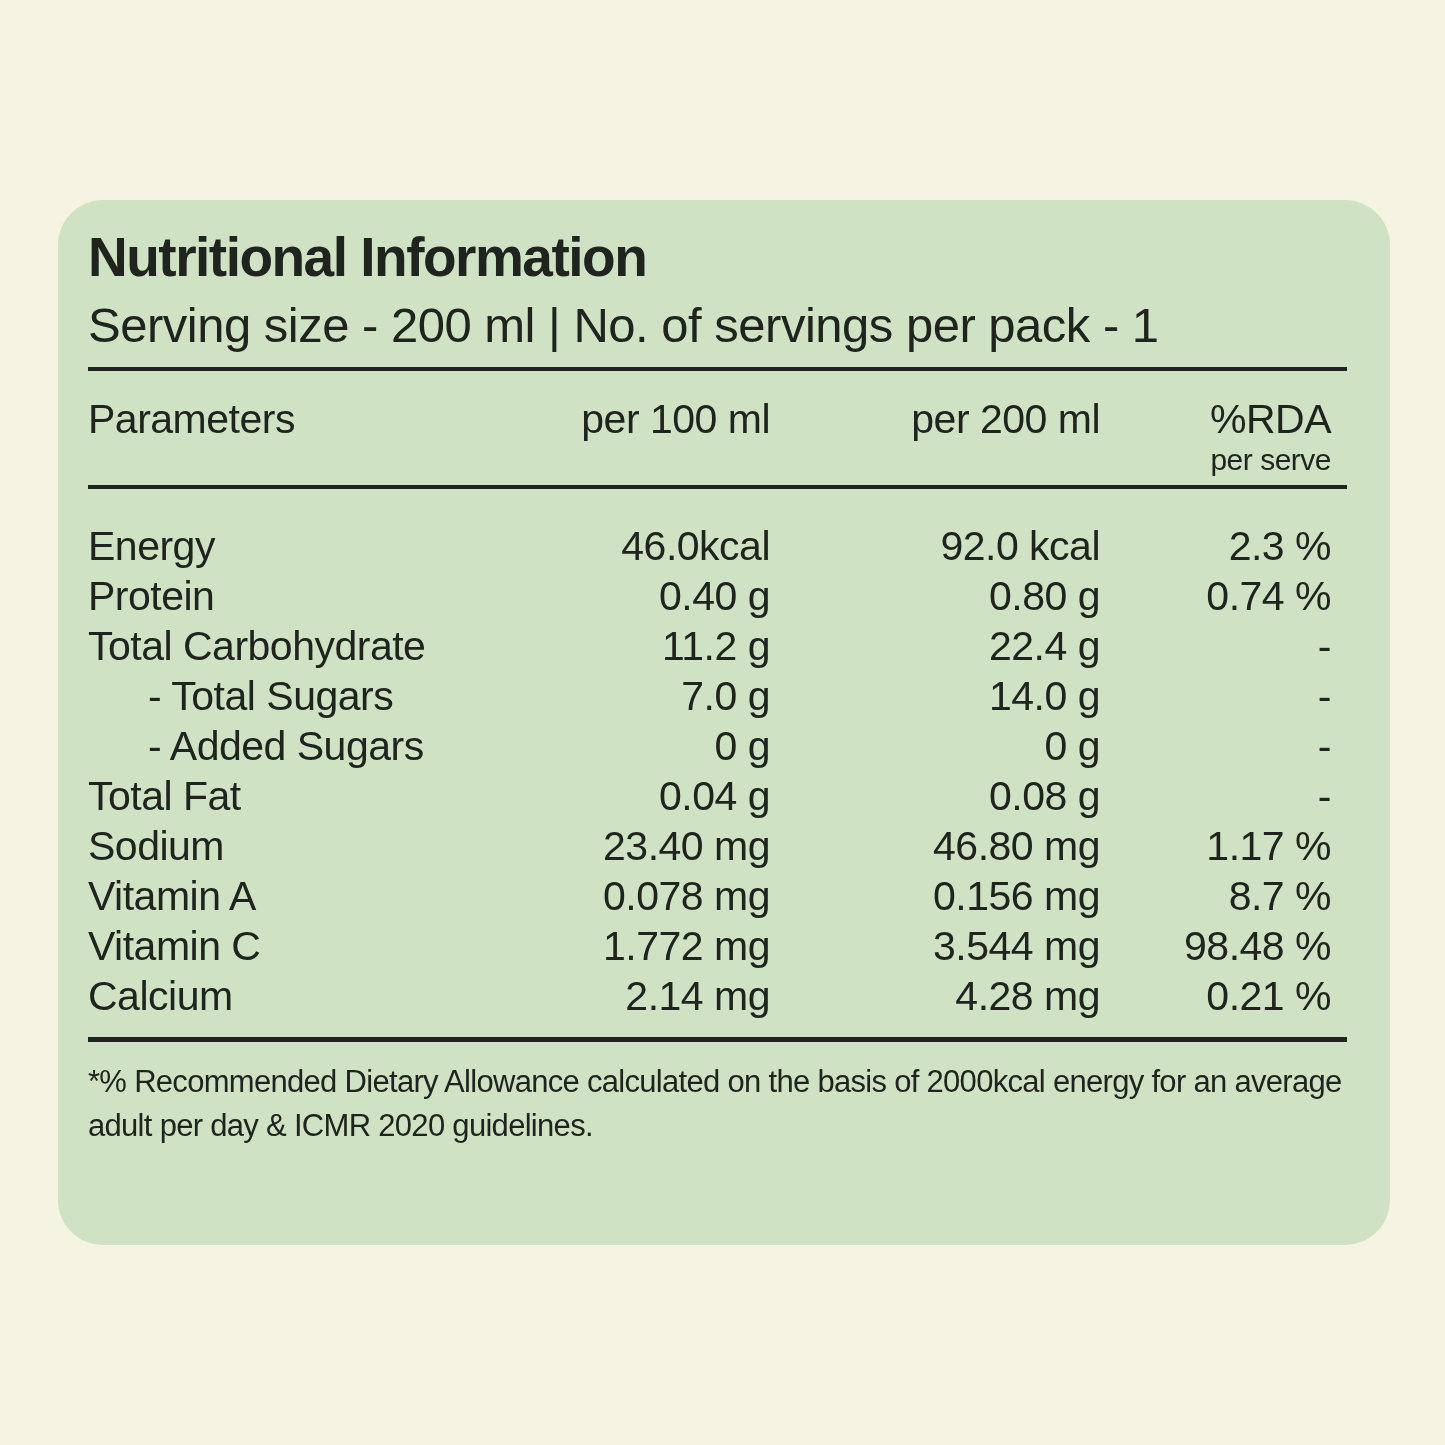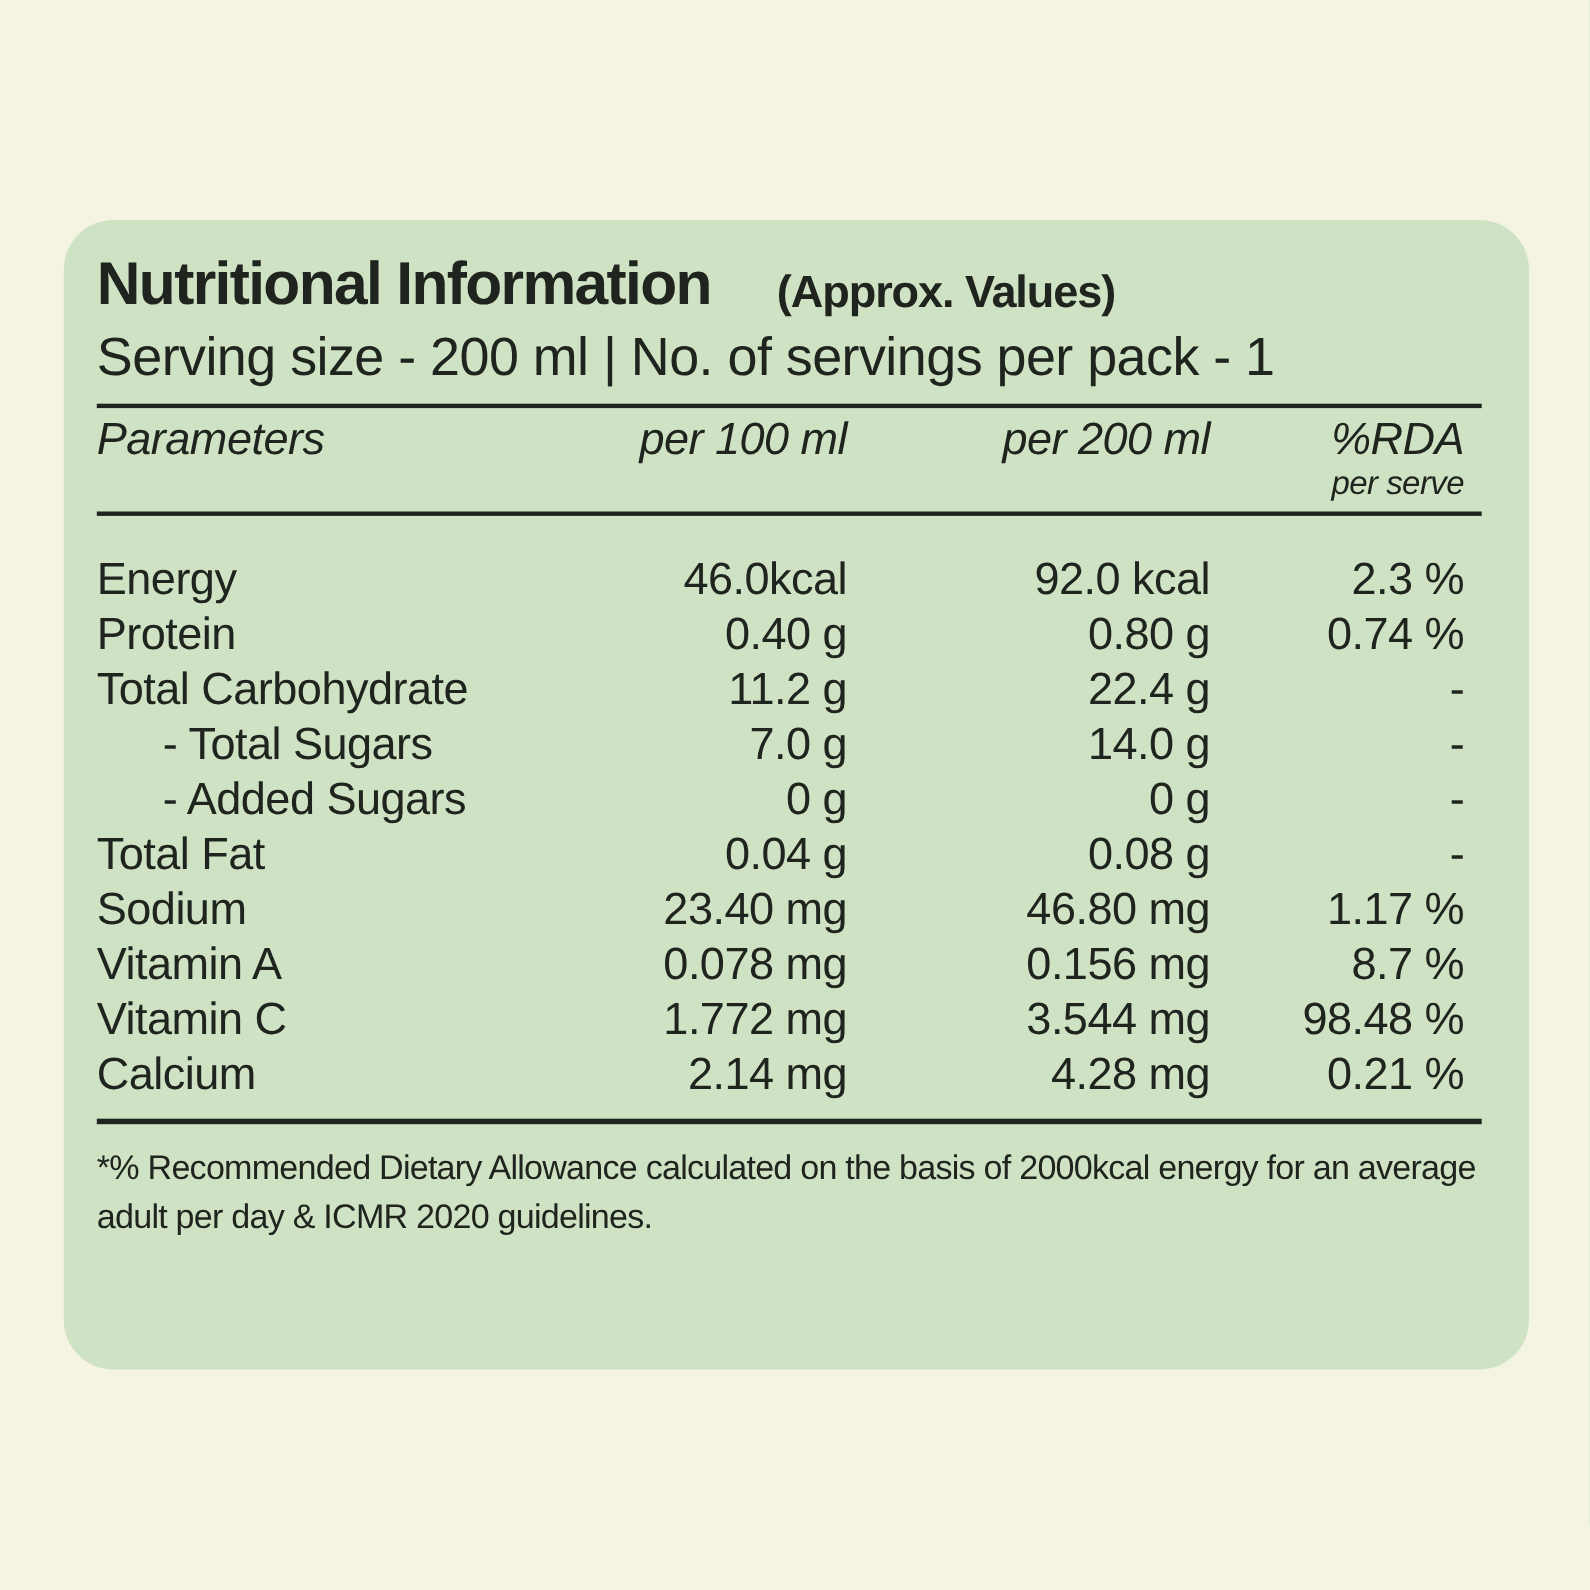--- a/index.html
+++ b/index.html
@@ -23,21 +23,21 @@
     left: 58px;
     top: 200px;
     width: 1332px;
     height: 1045px;
     background: var(--card);
     border-radius: 45px;
     padding: 25px 43px 0 30px;
   }
   .title-row {
     display: flex;
-    align-items: flex-end;
+    align-items: flex-start;
     gap: 60px;
   }
   .title {
     font-size: 55px;
     font-weight: 700;
     letter-spacing: -1.5px;
     line-height: 64px;
   }
   .approx {
     font-size: 41px;
@@ -54,24 +54,23 @@
     border-top: 4px solid var(--ink);
     margin: 20px 0 0 0;
   }
   .rule.after-header { margin-top: 8px; }
   .rule.thick { border-top-width: 5px; margin-top: 16px; }
   .grid4 {
     display: grid;
     grid-template-columns: 390px 292px 330px 247px;
   }
   .thead {
-    margin-top: 4px;
+    margin-top: 24px;
     font-size: 41px;
     line-height: 48px;
-    font-style: italic;
   }
   .th-num { text-align: right; white-space: nowrap; }
   .th-rda { text-align: right; padding-right: 16px; white-space: nowrap; }
   .rda-sub {
     display: block;
     font-size: 30px;
     line-height: 34px;
     margin-top: 0;
   }
   .tbody { margin-top: 32px; }
@@ -92,21 +91,20 @@
     max-width: 1262px;
   }
 </style>
 </head>
 <body>
 
 <div class="card">
 
   <div class="title-row">
     <div class="title">Nutritional Information</div>
-    <div class="approx">(Approx. Values)</div>
   </div>
 
   <div class="subtitle">Serving size - 200 ml | No. of servings per pack - 1</div>
 
   <hr class="rule">
 
   <div class="grid4 thead">
     <div>Parameters</div>
     <div class="th-num">per 100 ml</div>
     <div class="th-num">per 200 ml</div>

